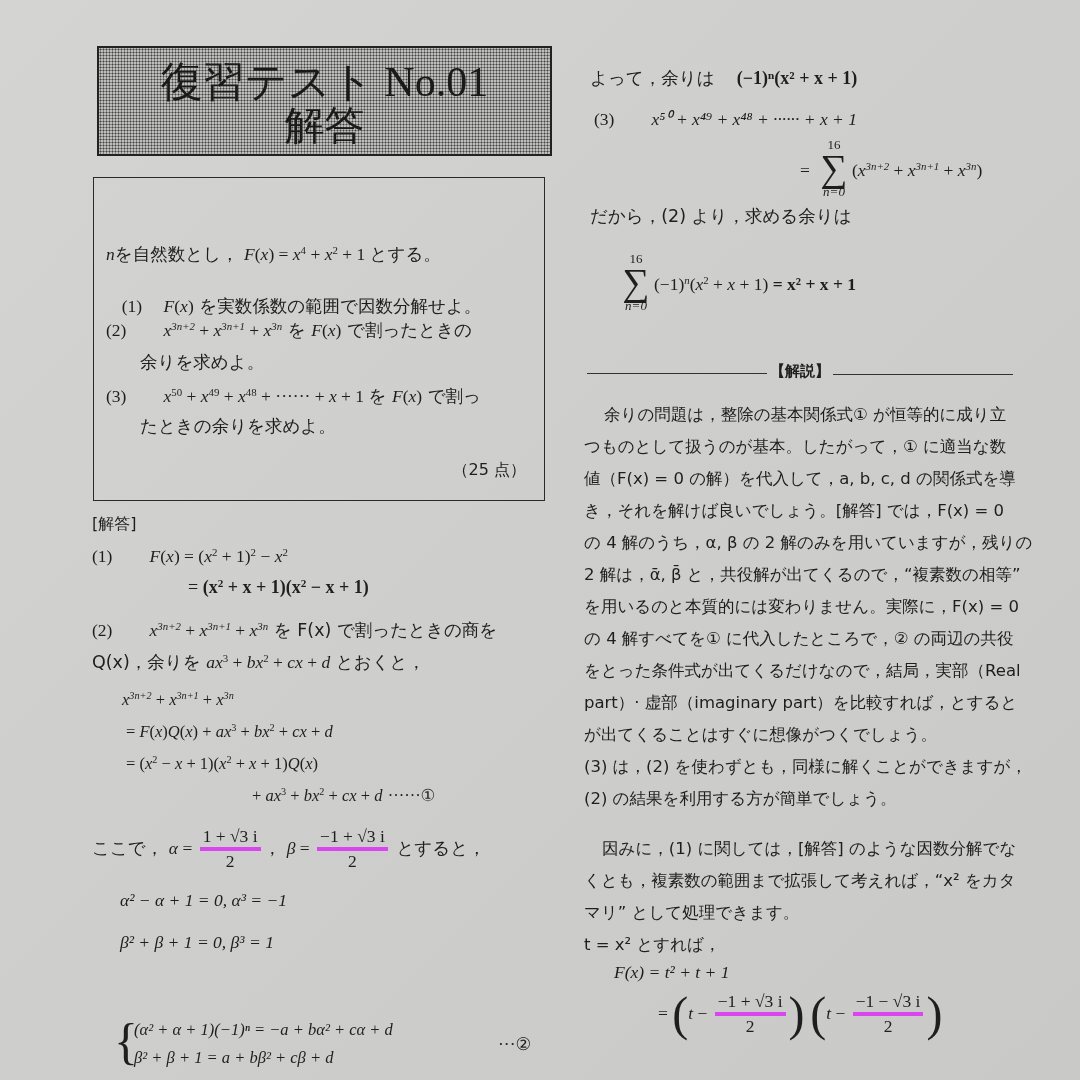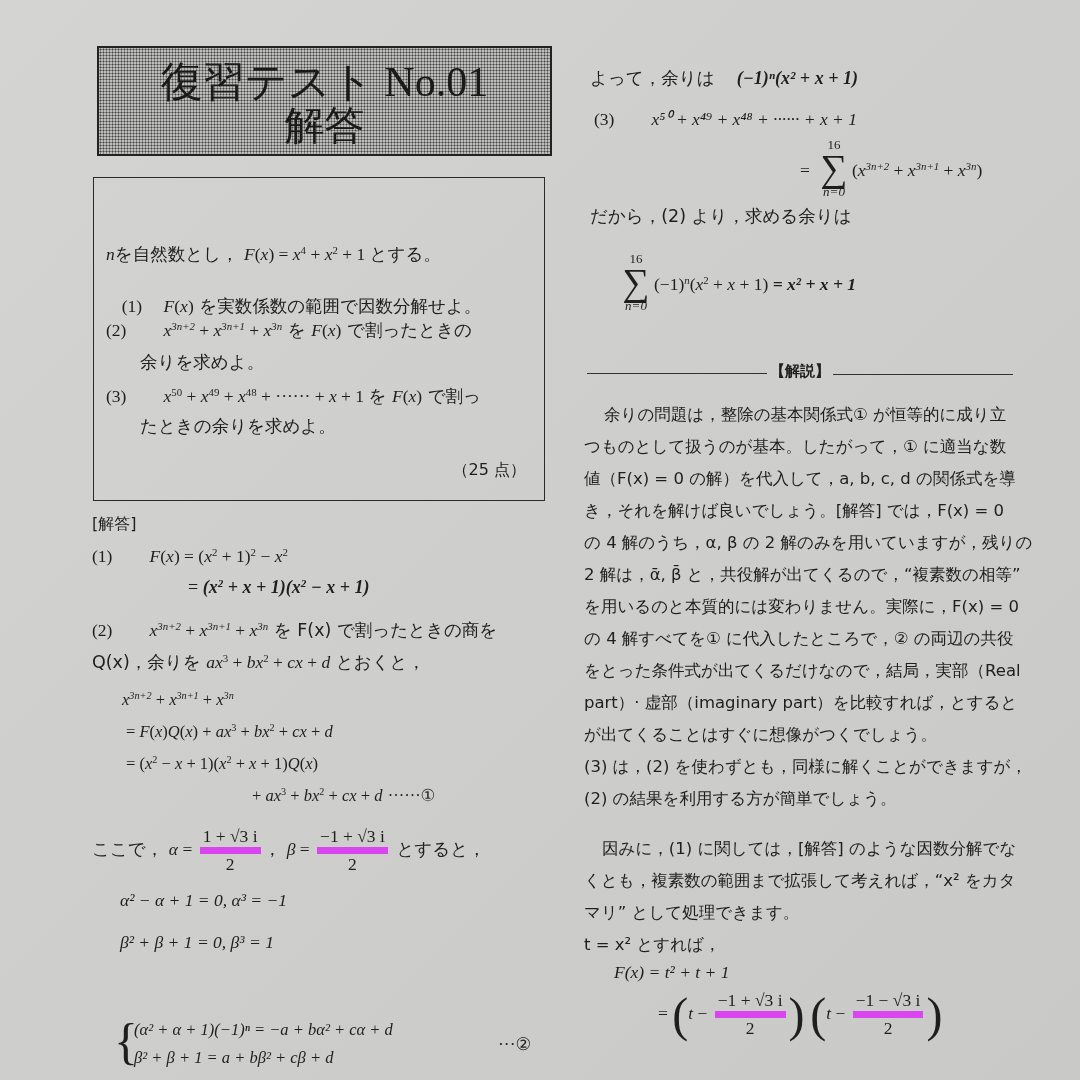--- a/index.html
+++ b/index.html
@@ -5,21 +5,21 @@
   * { box-sizing: border-box; margin: 0; padding: 0; }
   html, body { width: 1080px; height: 1080px; overflow: hidden; }
   body {
     background: linear-gradient(135deg, #d4d4d2 0%, #cfcfcd 40%, #c9c9c7 100%);
     font-family: "DejaVu Serif", serif;
     color: #1e1e1e;
     position: relative;
   }
   .page { position: absolute; left: 0; top: 0; width: 1080px; height: 1080px; }
   .m { font-family: "Liberation Serif", serif; font-style: italic; }
-  .mb { font-family: "Liberation Serif", serif; font-weight: bold; font-style: italic; }
+  .mb { font-family: "Liberation Serif", serif; font-weight: bold; }
   .r { font-family: "Liberation Serif", serif; font-style: normal; }
   sup { font-size: 0.62em; vertical-align: 0.55em; line-height: 0; }
   .jp { font-family: "DejaVu Sans", sans-serif; }
 
   
   .title-box {
     position: absolute; left: 97px; top: 46px; width: 455px; height: 110px;
     border: 2px solid #222;
     background-color: #bdbdbb;
     background-image: radial-gradient(#444 0.9px, transparent 1.1px);
@@ -35,21 +35,21 @@
     border: 1.5px solid #2a2a2a;
   }
   .prob-title { position: absolute; left: 0; width: 100%; top: 22px; text-align: center; font-size: 24px; font-weight: bold; font-family: "DejaVu Sans", sans-serif; }
   .line { position: absolute; white-space: nowrap; font-size: 17.5px; }
   .num { display: inline-block; width: 52px; font-family: "Liberation Serif", serif; }
 
   .divider-line { position: absolute; height: 1px; background: #333; }
   .circ { font-family: "DejaVu Sans", sans-serif; font-size: 16px; }
 
   .frac { display: inline-block; vertical-align: middle; text-align: center; margin: 0 3px; }
-  .frac .n { display: block; border-bottom: 7px solid #d946ef; padding: 0 3px; }
+  .frac .n { display: block; border-bottom: 4px solid #d946ef; padding: 0 3px; }
   .frac .d { display: block; }
   .sigma { position: absolute; text-align: center; font-family: "Liberation Serif", serif; }
   .sigma .sym { font-size: 38px; line-height: 34px; display:block; }
   .sigma .lim { font-size: 13px; line-height: 13px; display:block; }
   .bigparen { font-size: 48px; font-family: "Liberation Serif", serif; vertical-align: middle; line-height: 48px; }
   .brace { font-size: 50px; font-family: "Liberation Serif", serif; position:absolute; }
 </style>
 </head>
 <body>
 

